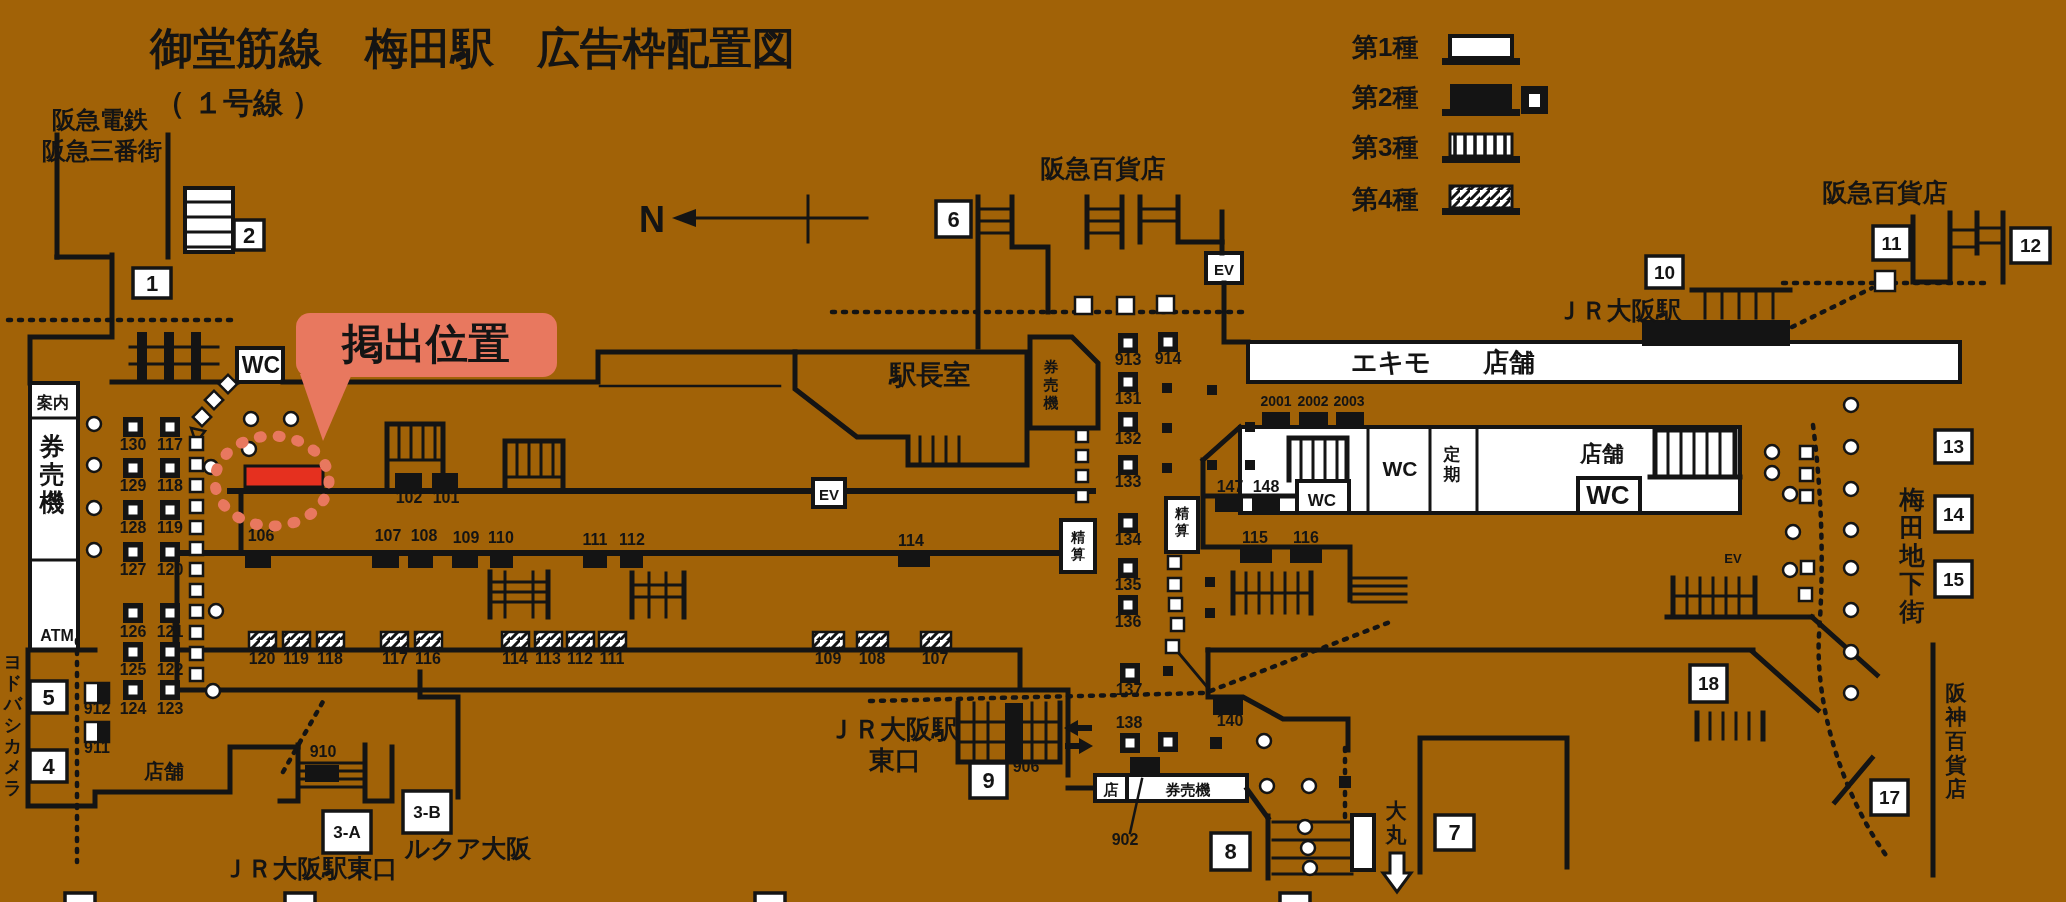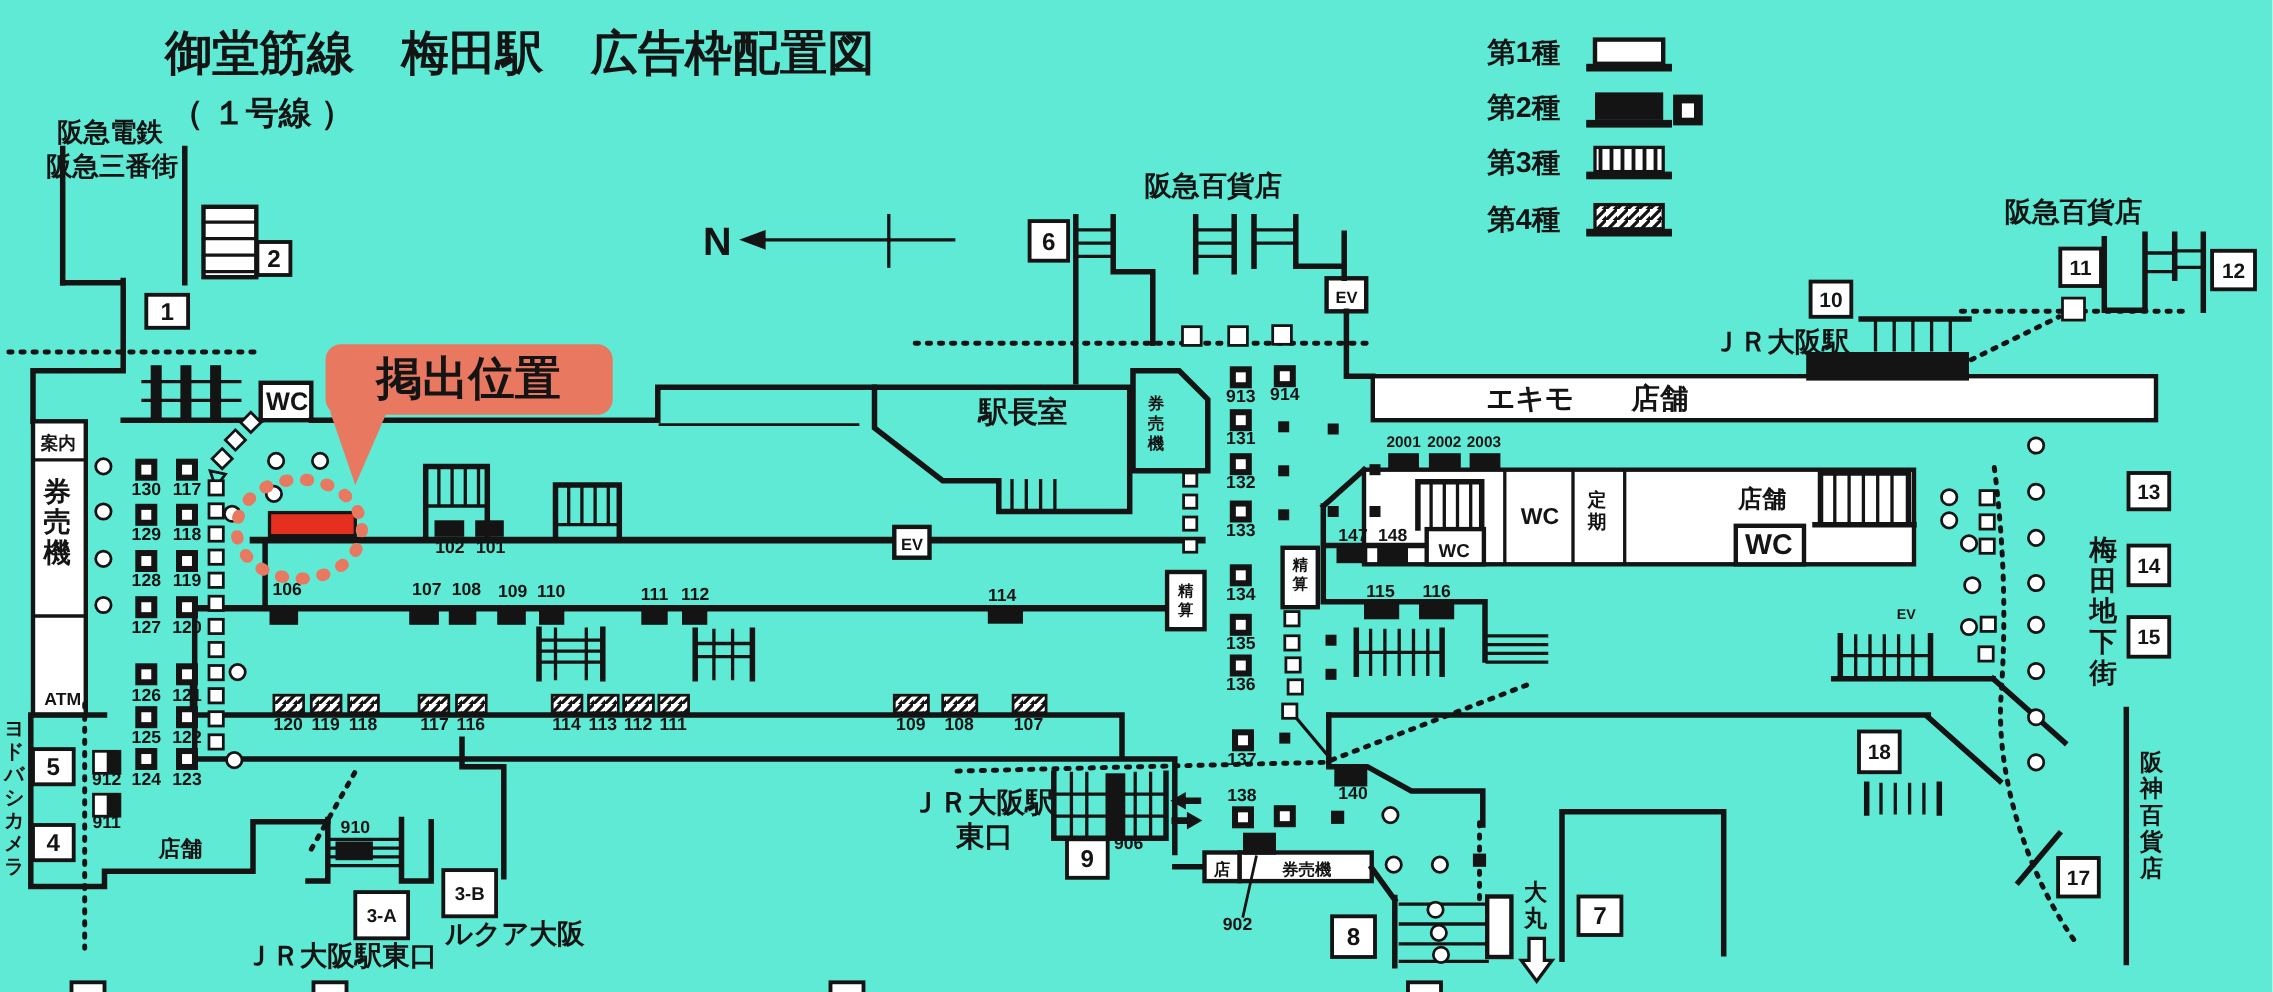--- a/index.html
+++ b/index.html
@@ -1,16 +1,16 @@
 <!DOCTYPE html>
 <html><head>
 <meta charset="utf-8">
 <style>
   html,body{margin:0;padding:0;background:#fff;}
-  .stage{position:relative;width:2066px;height:902px;overflow:hidden;background:#5eead4;
+  .stage{position:relative;width:2066px;height:902px;overflow:hidden;background:#a16207;
          font-family:"Liberation Sans","DejaVu Sans",sans-serif;}
   svg{display:block;}
   
   .w  {stroke:#141414;stroke-width:5;fill:none;stroke-linecap:square;}
   .w6 {stroke:#141414;stroke-width:6;fill:none;stroke-linecap:square;}
   .w4 {stroke:#141414;stroke-width:4;fill:#fff;}
   .w3 {stroke:#141414;stroke-width:3;fill:none;stroke-linecap:square;}
   .w2 {stroke:#141414;stroke-width:2.5;fill:none;stroke-linecap:square;}
   .ink{fill:#141414;stroke:none;}
   .dotl{stroke:#141414;stroke-width:4.5;fill:none;stroke-dasharray:3 8;stroke-linecap:round;}

